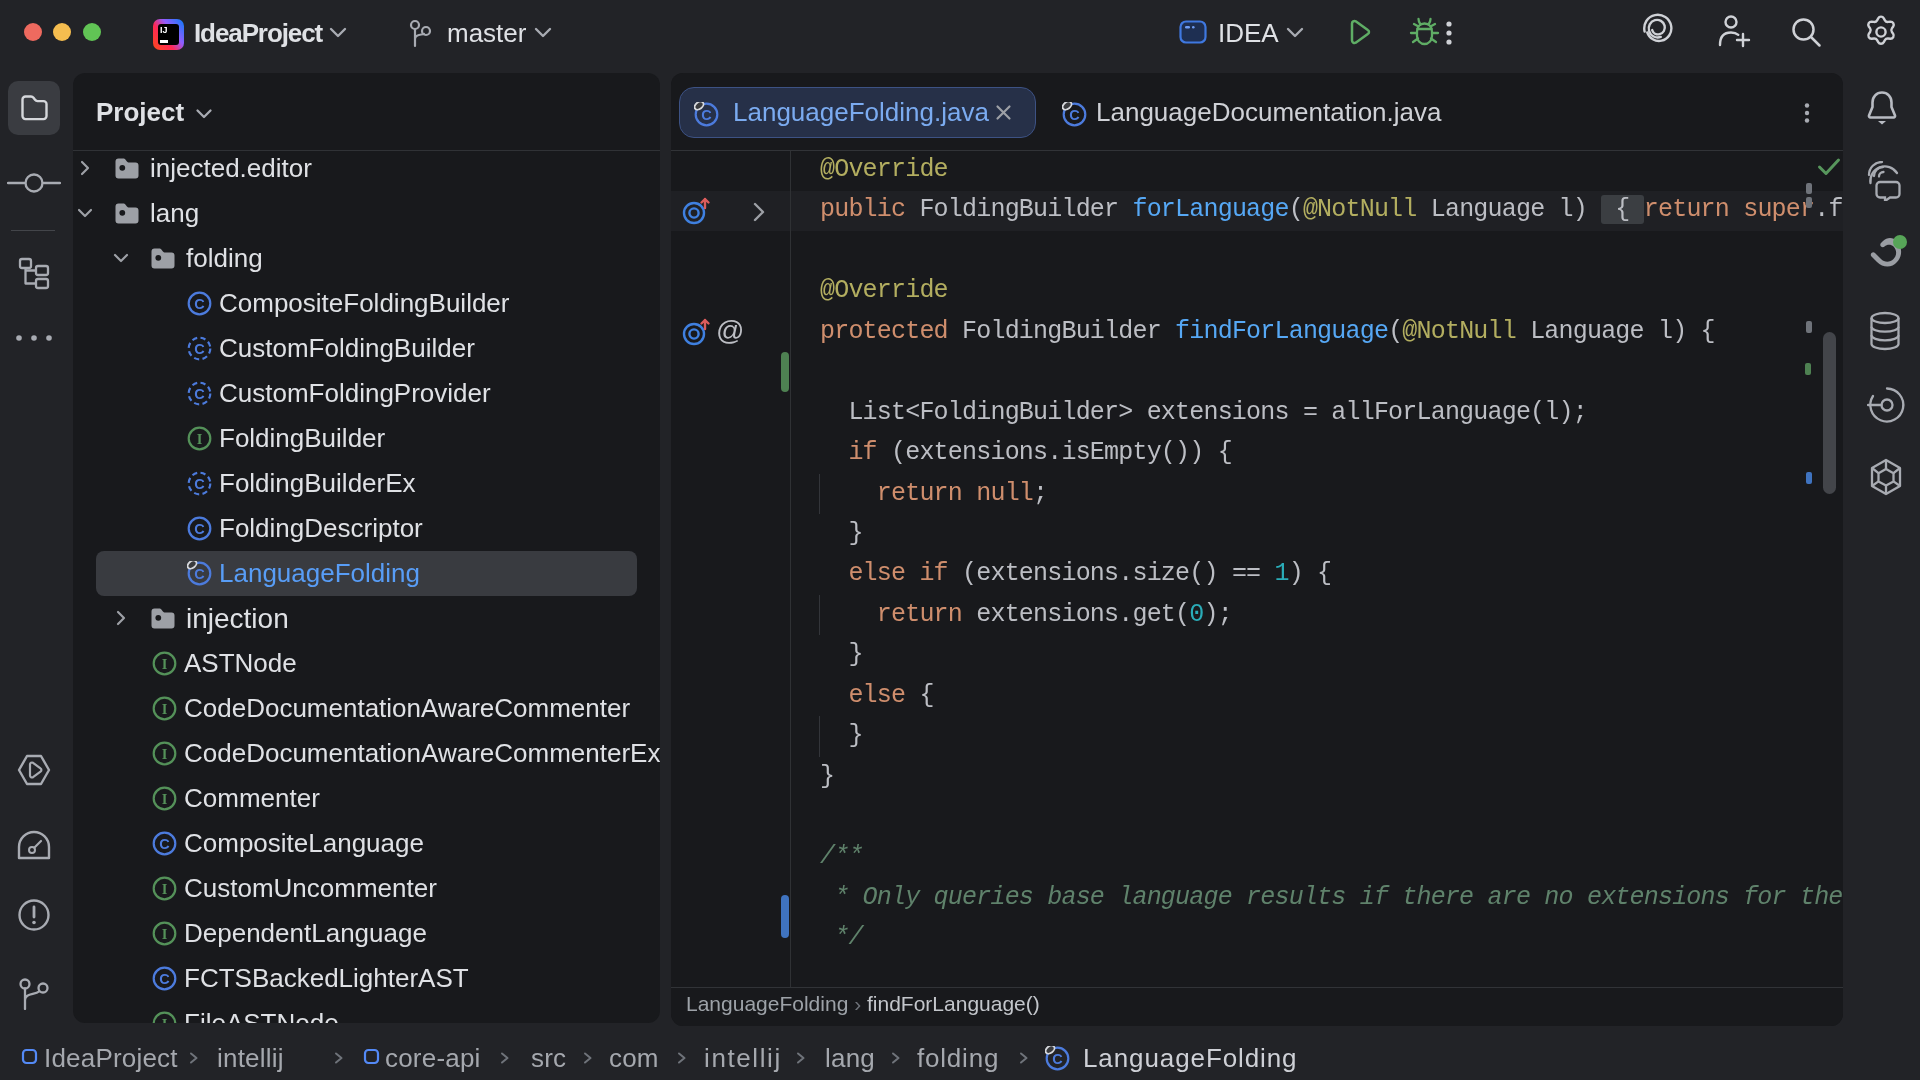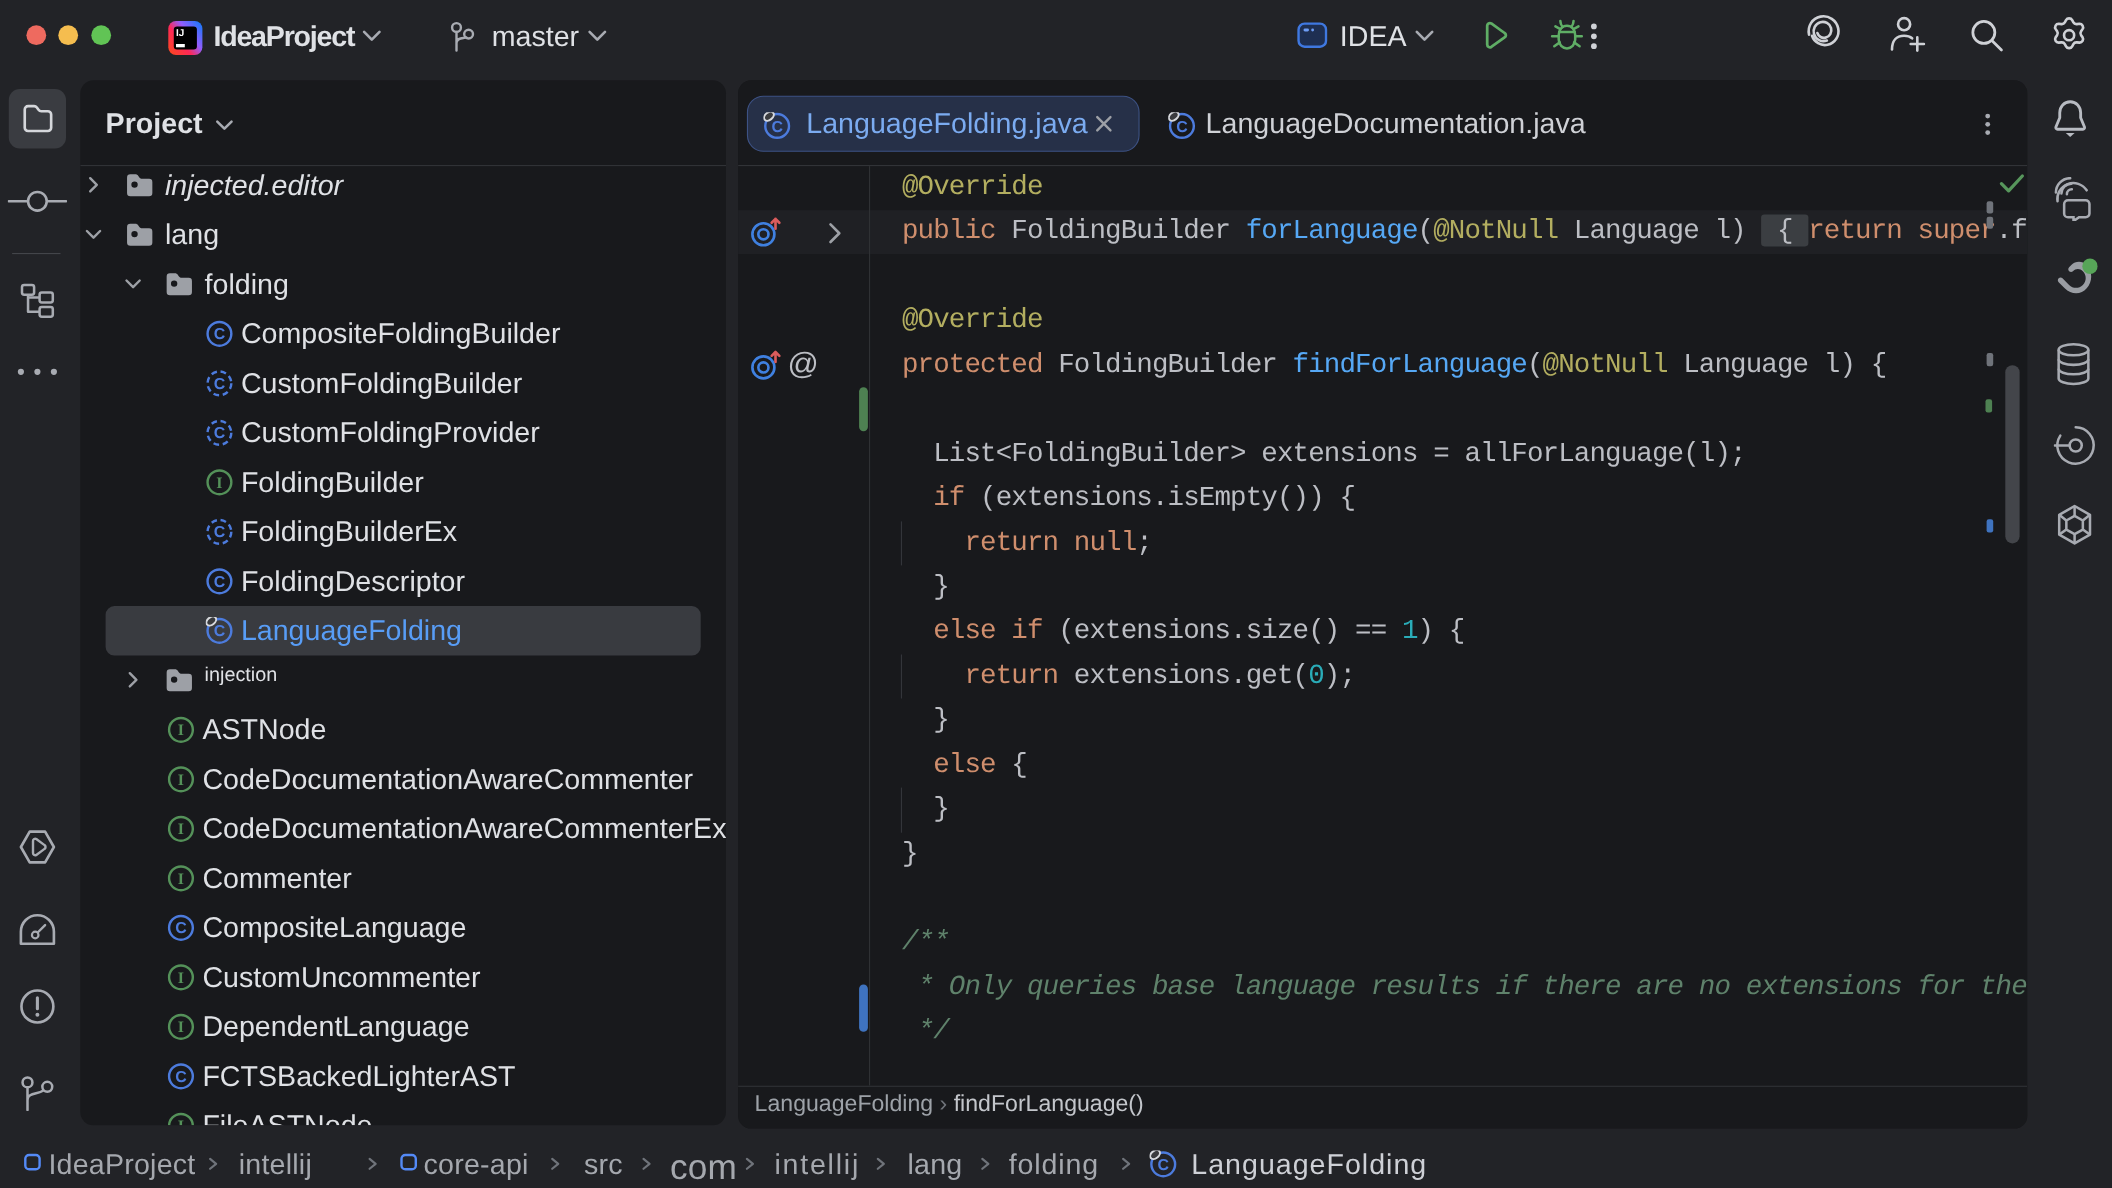--- a/index.html
+++ b/index.html
@@ -191,21 +191,21 @@
       <path d="M2.5 2.5 L9 9 L15.5 2.5" stroke="#a8abb2" stroke-width="2.3" fill="none" stroke-linecap="round" stroke-linejoin="round"></path>
     </svg>
   <div class="abs" style="left:0;top:77px;width:587px;height:1px;background:#303236;"></div>
   <div id="tree" class="abs" style="left:0;top:77px;width:587px;height:873px;overflow:hidden;">
 <svg class="ico" style="left:6px;top:9px;" width="12" height="18" viewBox="0 0 12 18">
         <path d="M3 3 L9 9 L3 15" stroke="#9da0a6" stroke-width="2.2" fill="none" stroke-linecap="round" stroke-linejoin="round"></path>
       </svg>
 <svg class="ico" style="left:41px;top:7px;" width="26" height="23" viewBox="0 0 26 23">
         <path fill-rule="evenodd" d="M1.5 4.5 a3 3 0 0 1 3-3 l4.6 0 c1 0 1.9.5 2.5 1.3 l1.1 1.5 c.6.8 1.5 1.3 2.5 1.3 l6.3 0 a3 3 0 0 1 3 3 l0 9.9 a3 3 0 0 1 -3 3 l-17 0 a3 3 0 0 1 -3-3 z M8.3 13.7 a2.9 2.9 0 1 0 0-5.8 a2.9 2.9 0 0 0 0 5.8 z" fill="#9da0a6"></path>
       </svg>
-<div class="abs" style="left:77px;top:3.0px;font-size:26px;color:#dfe1e5;white-space:nowrap;font-style:italic;">injected.editor</div>
+<div class="abs" style="left:77px;top:3.0px;font-size:26px;color:#dfe1e5;white-space:nowrap;">injected.editor</div>
 <svg class="ico" style="left:3px;top:57px;" width="18" height="12" viewBox="0 0 18 12">
         <path d="M3 3 L9 9 L15 3" stroke="#9da0a6" stroke-width="2.2" fill="none" stroke-linecap="round" stroke-linejoin="round"></path>
       </svg>
 <svg class="ico" style="left:41px;top:52px;" width="26" height="23" viewBox="0 0 26 23">
         <path fill-rule="evenodd" d="M1.5 4.5 a3 3 0 0 1 3-3 l4.6 0 c1 0 1.9.5 2.5 1.3 l1.1 1.5 c.6.8 1.5 1.3 2.5 1.3 l6.3 0 a3 3 0 0 1 3 3 l0 9.9 a3 3 0 0 1 -3 3 l-17 0 a3 3 0 0 1 -3-3 z M8.3 13.7 a2.9 2.9 0 1 0 0-5.8 a2.9 2.9 0 0 0 0 5.8 z" fill="#9da0a6"></path>
       </svg>
 <div class="abs" style="left:77px;top:48.0px;font-size:26px;color:#dfe1e5;white-space:nowrap;">lang</div>
 <svg class="ico" style="left:39px;top:102px;" width="18" height="12" viewBox="0 0 18 12">
         <path d="M3 3 L9 9 L15 3" stroke="#9da0a6" stroke-width="2.2" fill="none" stroke-linecap="round" stroke-linejoin="round"></path>
       </svg>
@@ -249,21 +249,21 @@
         <text x="12.5" y="17.6" text-anchor="middle" font-family="Liberation Sans" font-size="14.5" font-weight="bold" fill="#4c7bdd">C</text>
         <ellipse cx="5" cy="3.6" rx="5" ry="3.4" transform="rotate(-38 5 3.6)" fill="#3a3b3e" stroke="#d6d8dc" stroke-width="1.8"></ellipse>
       </svg>
 <div class="abs" style="left:146px;top:408.0px;font-size:26px;color:#589df6;white-space:nowrap;">LanguageFolding</div>
 <svg class="ico" style="left:42px;top:459px;" width="12" height="18" viewBox="0 0 12 18">
         <path d="M3 3 L9 9 L3 15" stroke="#9da0a6" stroke-width="2.2" fill="none" stroke-linecap="round" stroke-linejoin="round"></path>
       </svg>
 <svg class="ico" style="left:77px;top:457px;" width="26" height="23" viewBox="0 0 26 23">
         <path fill-rule="evenodd" d="M1.5 4.5 a3 3 0 0 1 3-3 l4.6 0 c1 0 1.9.5 2.5 1.3 l1.1 1.5 c.6.8 1.5 1.3 2.5 1.3 l6.3 0 a3 3 0 0 1 3 3 l0 9.9 a3 3 0 0 1 -3 3 l-17 0 a3 3 0 0 1 -3-3 z M8.3 13.7 a2.9 2.9 0 1 0 0-5.8 a2.9 2.9 0 0 0 0 5.8 z" fill="#9da0a6"></path>
       </svg>
-<div class="abs" style="left:113px;top:453.0px;font-size:18px;color:#dfe1e5;white-space:nowrap;">injection</div>
+<div class="abs" style="left:113px;top:453.0px;font-size:28px;color:#dfe1e5;white-space:nowrap;">injection</div>
 <svg class="ico" style="left:79px;top:500.5px;" width="25" height="25" viewBox="0 0 25 25">
         <circle cx="12.5" cy="12.5" r="10.8" stroke="#549159" stroke-width="2.2" fill="none"></circle>
         <text x="12.5" y="17.6" text-anchor="middle" font-family="Liberation Serif" font-size="14.5" font-weight="bold" fill="#549159">I</text>
       </svg>
 <div class="abs" style="left:111px;top:498.0px;font-size:26px;color:#dfe1e5;white-space:nowrap;">ASTNode</div>
 <svg class="ico" style="left:79px;top:545.5px;" width="25" height="25" viewBox="0 0 25 25">
         <circle cx="12.5" cy="12.5" r="10.8" stroke="#549159" stroke-width="2.2" fill="none"></circle>
         <text x="12.5" y="17.6" text-anchor="middle" font-family="Liberation Serif" font-size="14.5" font-weight="bold" fill="#549159">I</text>
       </svg>
 <div class="abs" style="left:111px;top:543.0px;font-size:26px;color:#dfe1e5;white-space:nowrap;">CodeDocumentationAwareCommenter</div>
@@ -414,21 +414,21 @@
       <rect x="2" y="2" width="13" height="13" rx="3.5" stroke="#548af7" stroke-width="2.2" fill="none"></rect>
     </svg>
     <span class="abs" style="left:385px;top:17px;font-size:26px;letter-spacing:0.2px;color:#a5a8ae;white-space:nowrap;">core-api</span>
     <svg class="ico" style="left:499px;top:25px;" width="12" height="14" viewBox="0 0 12 14">
       <path d="M3 2.5 L8.5 7 L3 11.5" stroke="#6f737a" stroke-width="2" fill="none" stroke-linecap="round" stroke-linejoin="round"></path>
     </svg>
     <span class="abs" style="left:531px;top:17px;font-size:26px;letter-spacing:0.2px;color:#a5a8ae;white-space:nowrap;">src</span>
     <svg class="ico" style="left:582px;top:25px;" width="12" height="14" viewBox="0 0 12 14">
       <path d="M3 2.5 L8.5 7 L3 11.5" stroke="#6f737a" stroke-width="2" fill="none" stroke-linecap="round" stroke-linejoin="round"></path>
     </svg>
-    <span class="abs" style="left:609px;top:17px;font-size:32px;letter-spacing:0.2px;color:#a5a8ae;white-space:nowrap;">com</span>
+    <span class="abs" style="left:609px;top:17px;font-size:26px;letter-spacing:0.2px;color:#a5a8ae;white-space:nowrap;">com</span>
     <svg class="ico" style="left:676px;top:25px;" width="12" height="14" viewBox="0 0 12 14">
       <path d="M3 2.5 L8.5 7 L3 11.5" stroke="#6f737a" stroke-width="2" fill="none" stroke-linecap="round" stroke-linejoin="round"></path>
     </svg>
     <span class="abs" style="left:704px;top:17px;font-size:26px;letter-spacing:1.6px;color:#a5a8ae;white-space:nowrap;">intellij</span>
     <svg class="ico" style="left:795px;top:25px;" width="12" height="14" viewBox="0 0 12 14">
       <path d="M3 2.5 L8.5 7 L3 11.5" stroke="#6f737a" stroke-width="2" fill="none" stroke-linecap="round" stroke-linejoin="round"></path>
     </svg>
     <span class="abs" style="left:825px;top:17px;font-size:26px;letter-spacing:0.2px;color:#a5a8ae;white-space:nowrap;">lang</span>
     <svg class="ico" style="left:890px;top:25px;" width="12" height="14" viewBox="0 0 12 14">
       <path d="M3 2.5 L8.5 7 L3 11.5" stroke="#6f737a" stroke-width="2" fill="none" stroke-linecap="round" stroke-linejoin="round"></path>

